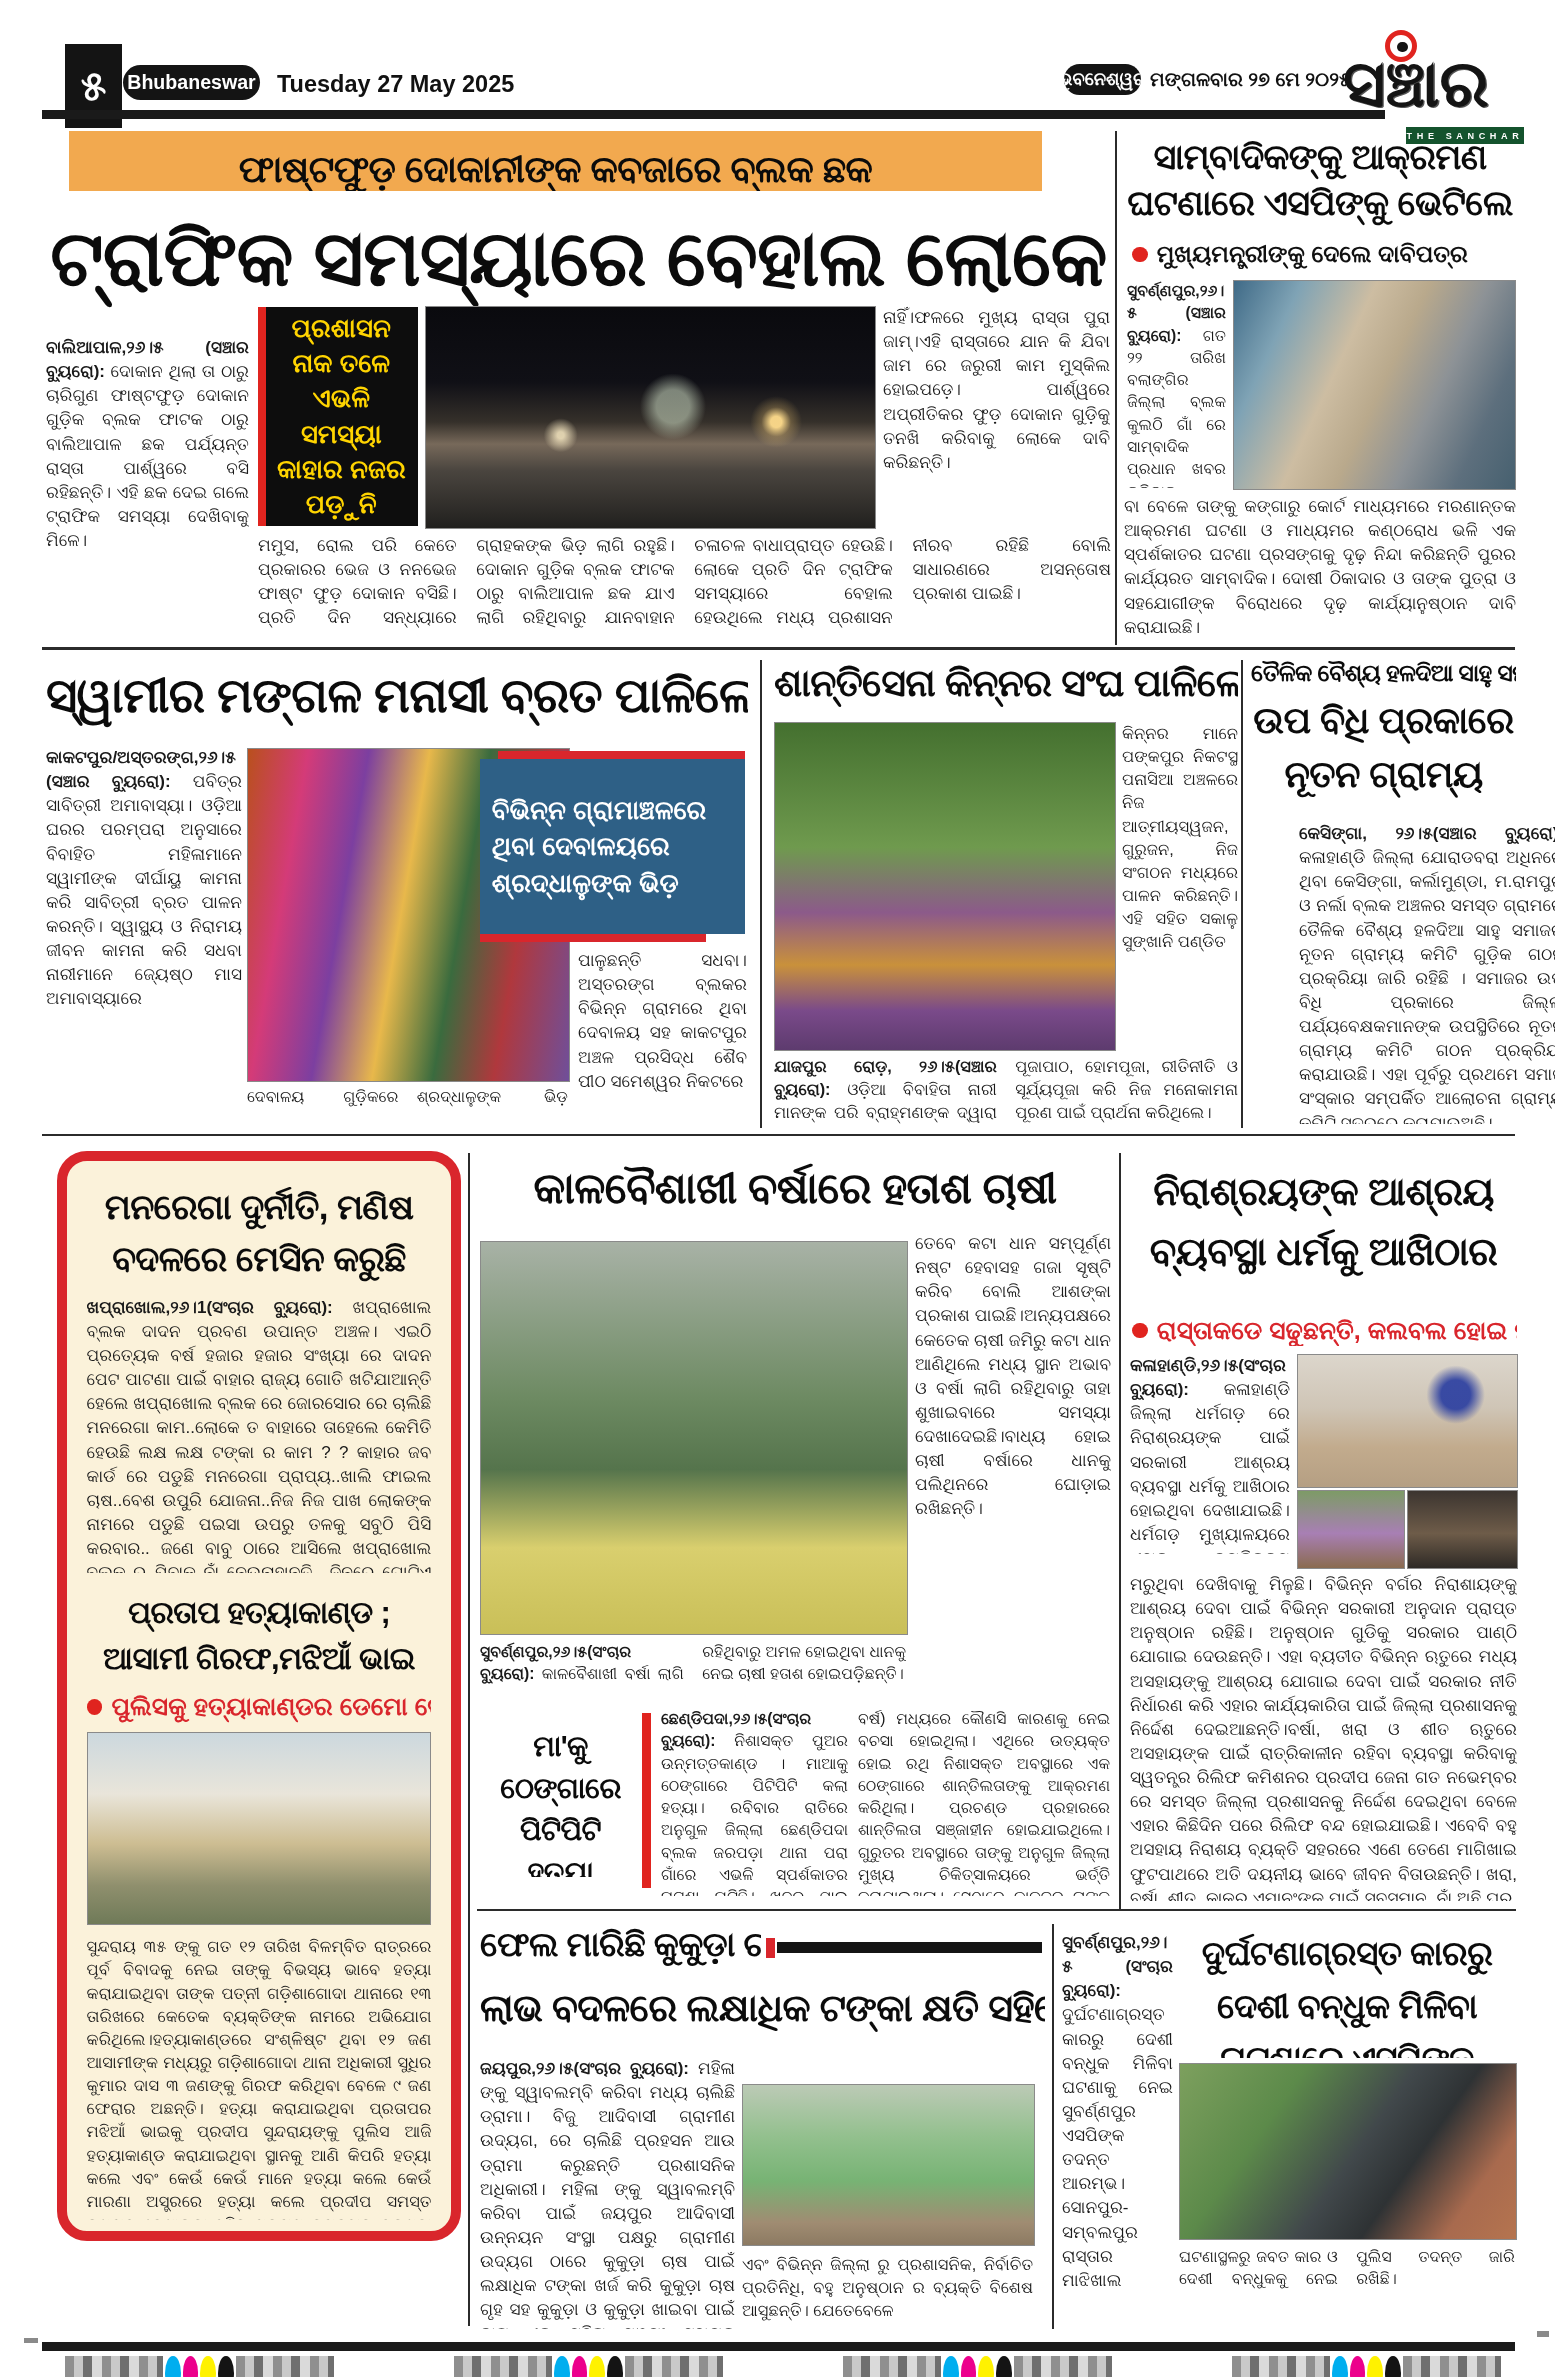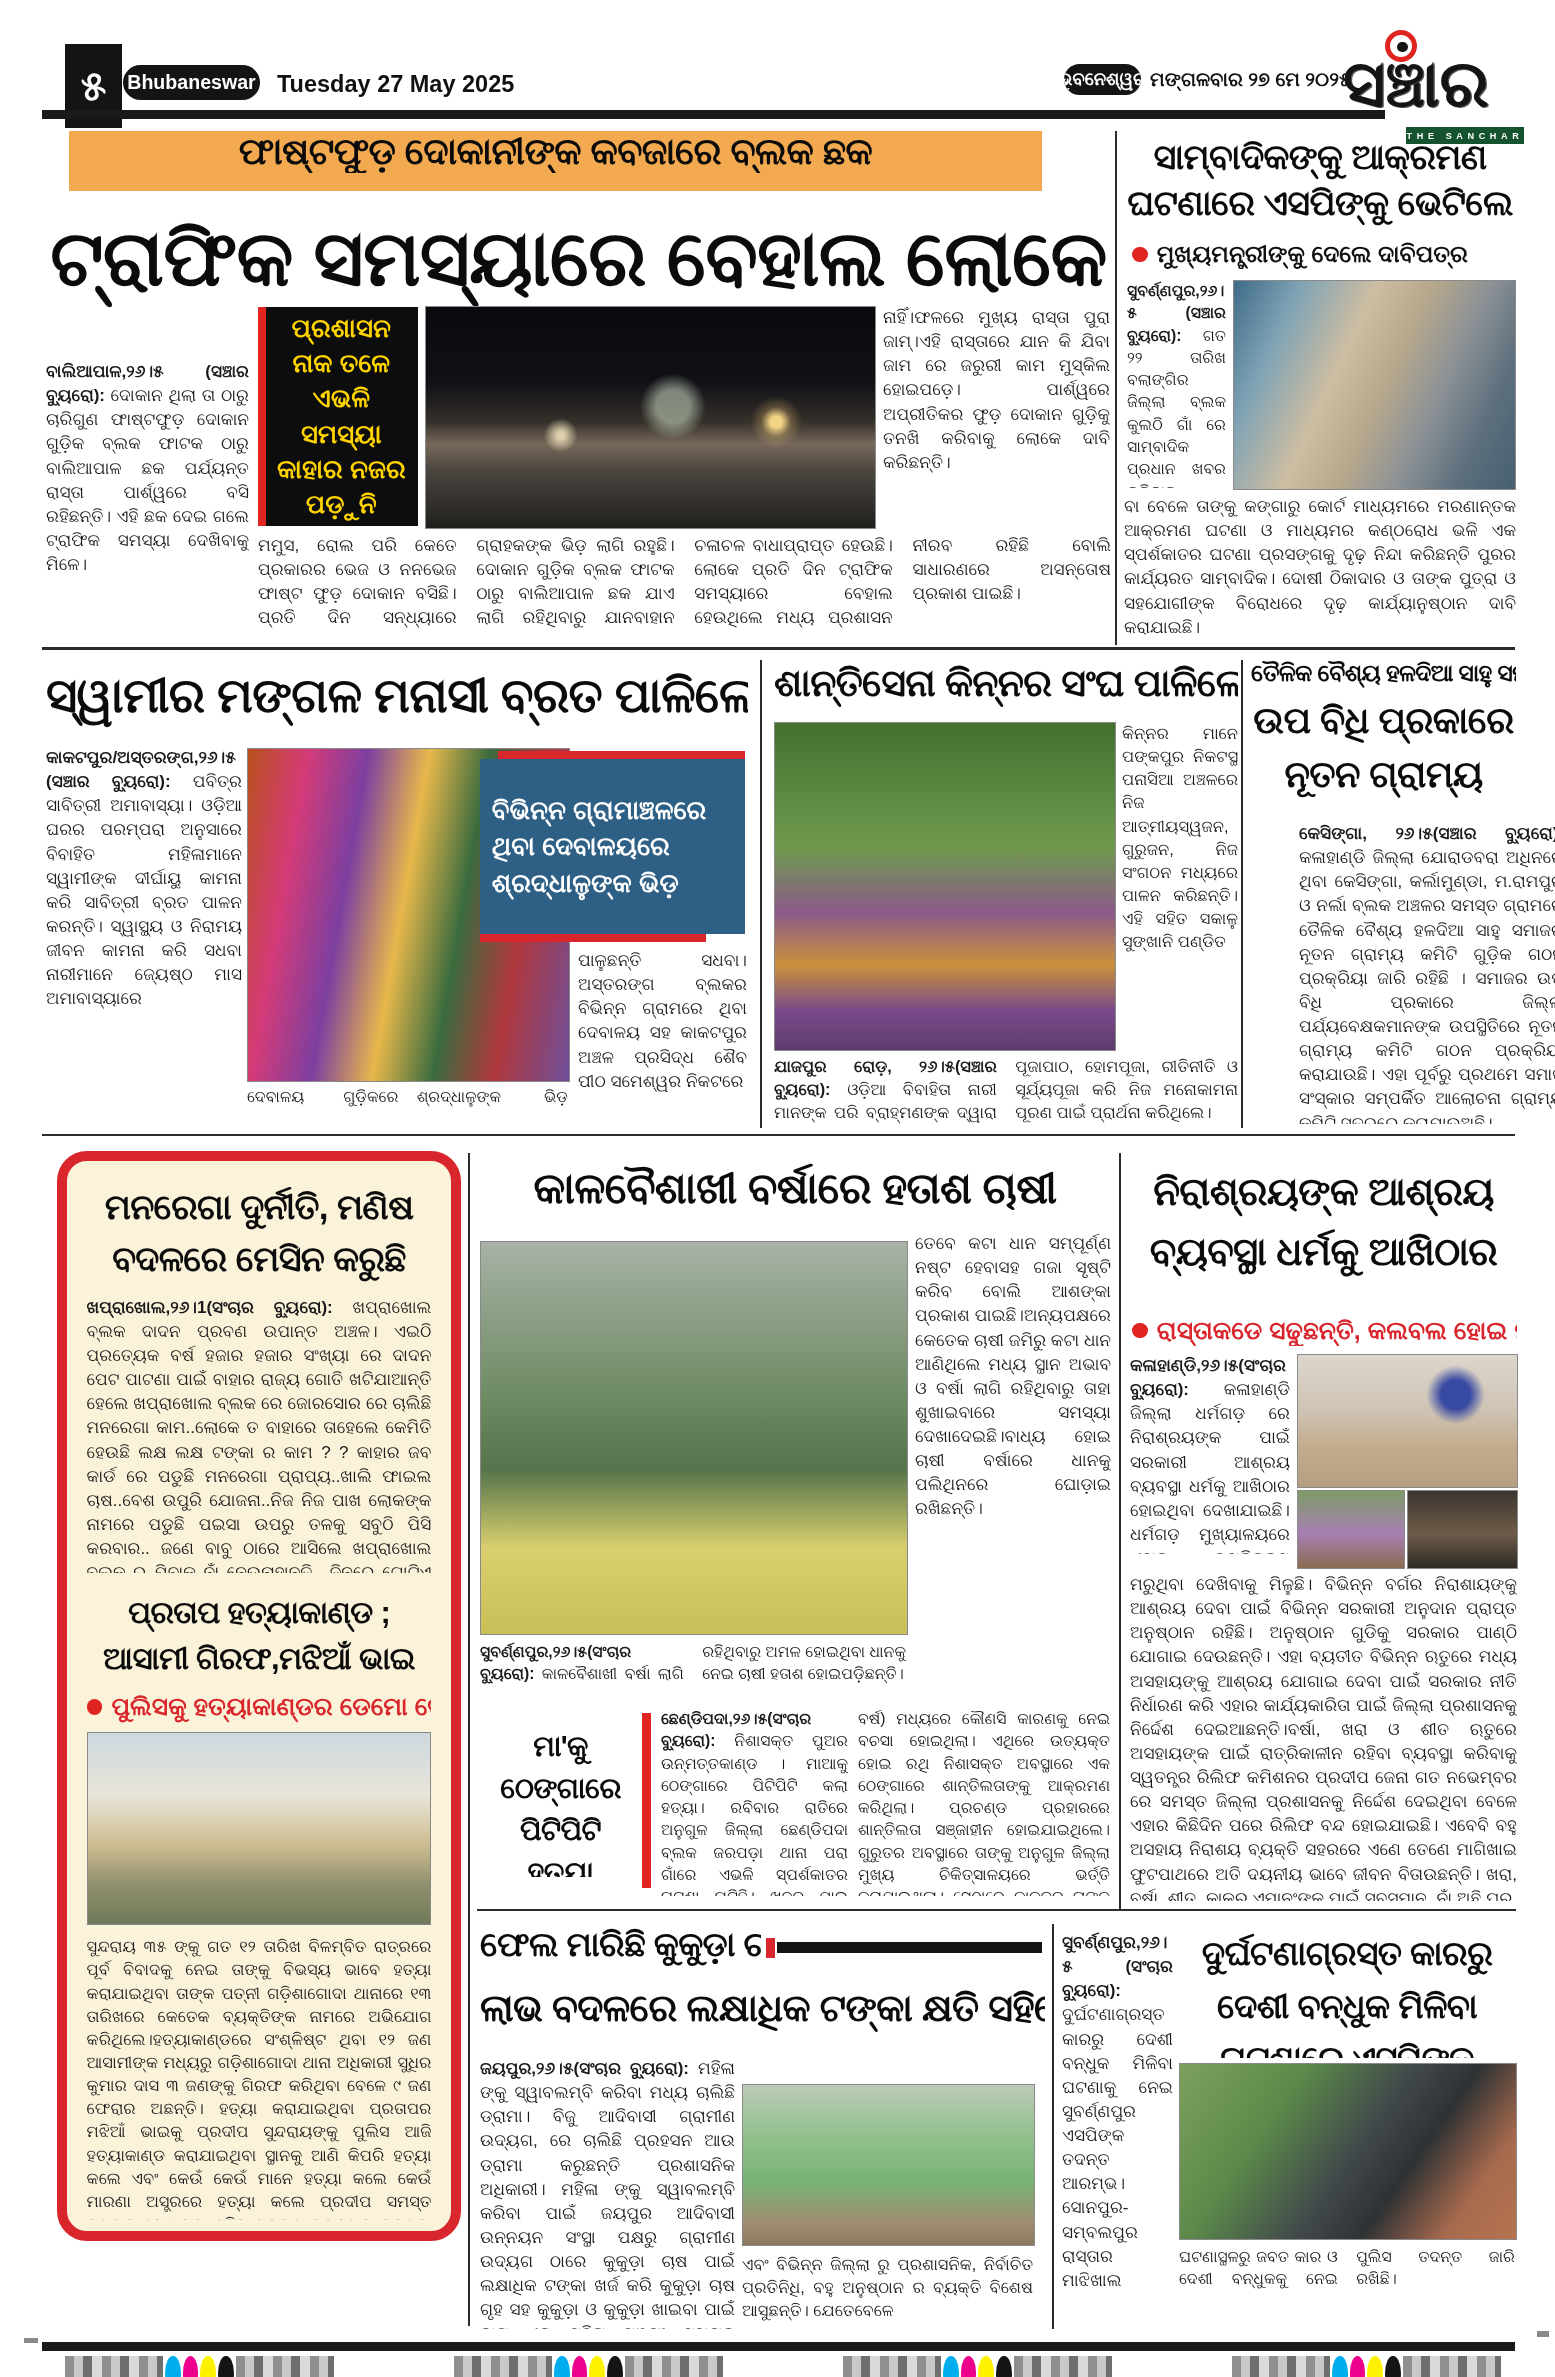--- a/index.html
+++ b/index.html
@@ -72,26 +72,26 @@
 
   <div class="abs" style="left:1343px;top:34px;width:183px;height:91px;">
     <div class="abs" style="left:42px;top:-3.9px;width:22px;height:22px;border:5.9px solid #e0241f;border-radius:50%;background:#fff;"></div>
     <div class="abs" style="left:54px;top:7.8px;width:10.5px;height:10.5px;border-radius:50%;background:#141414;"></div>
     <div class="abs nowrap" style="left:0;top:11.8px;font-size:65px;font-weight:700;color:#141414;text-shadow:1.3px 1.3px 0 #555;">ସଞ୍ଚାର</div>
     <div class="abs" style="left:63px;top:93px;width:118px;height:17px;background:#14532d;color:#fff;display:flex;align-items:center;justify-content:center;">
       <span style="font-size:9.1px;letter-spacing:4.6px;font-weight:700;">THE SANCHAR</span>
     </div>
   </div>
 
-  <div class="abs" style="left:69px;top:131px;width:973px;height:60px;background:#f2a94f;display:flex;align-items:flex-start;justify-content:center;">
+  <div class="abs" style="left:69px;top:131px;width:973px;height:60px;background:#f2a94f;display:flex;align-items:flex-end;justify-content:center;">
     <span class="hl clip nowrap" style="font-size:37px;">ଫାଷ୍ଟଫୁଡ଼ ଦୋକାନୀଙ୍କ କବଜାରେ ବ୍ଲକ ଛକ</span>
   </div>
   <div class="abs hl center clip nowrap" style="left:46px;top:199px;width:1065px;height:121px;font-size:77px;line-height:118px;">ଟ୍ରାଫିକ ସମସ୍ୟାରେ ବେହାଲ ଲୋକେ</div>
 
-  <div class="abs body-txt" style="left:46px;top:336px;width:203px;height:307px;margin-top:24px;">
+  <div class="abs body-txt" style="left:46px;top:336px;width:203px;height:307px;">
     <b>ବାଲିଆପାଳ,୨୬।୫ (ସଞ୍ଚାର ବ୍ୟୁରୋ):</b>
     <span>ଦୋକାନ ଥିଲା ତା ଠାରୁ ଚାରିଗୁଣ ଫାଷ୍ଟଫୁଡ଼ ଦୋକାନ ଗୁଡ଼ିକ ବ୍ଲକ ଫାଟକ ଠାରୁ ବାଲିଆପାଳ ଛକ ପର୍ଯ୍ୟନ୍ତ ରାସ୍ତା ପାର୍ଶ୍ୱରେ ବସି ରହିଛନ୍ତି। ଏହି ଛକ ଦେଇ ଗଲେ ଟ୍ରାଫିକ ସମସ୍ୟା ଦେଖିବାକୁ ମିଳେ।</span>
   </div>
 
   <div class="abs quote-box" style="left:258px;top:307px;width:160px;height:219px;font-size:26px;line-height:1.35;">
     <div class="quote-strip"></div>
     <span>ପ୍ରଶାସନ ନାକ ତଳେ ଏଭଳି ସମସ୍ୟା କାହାର ନଜର ପଡ଼ୁନି</span>
   </div>
 
   <div class="abs photo ph-night" style="left:425px;top:306px;width:449px;height:221px;"></div>

